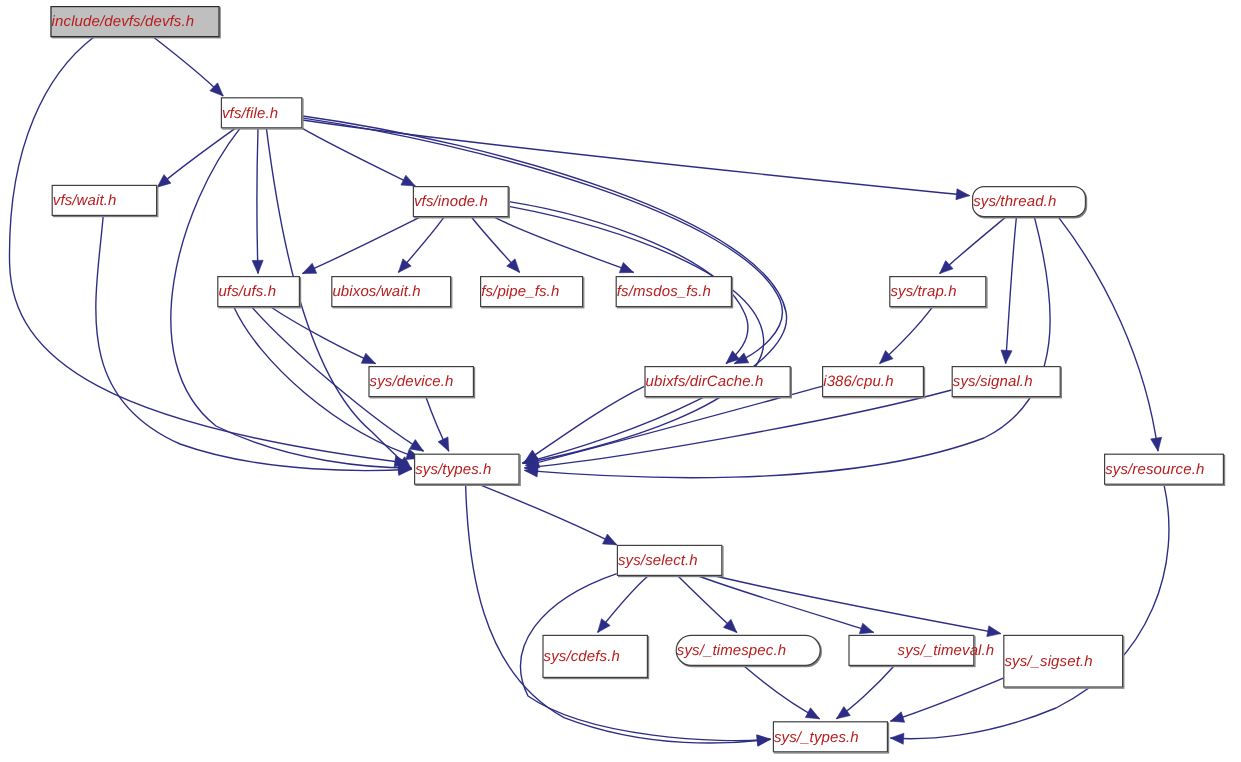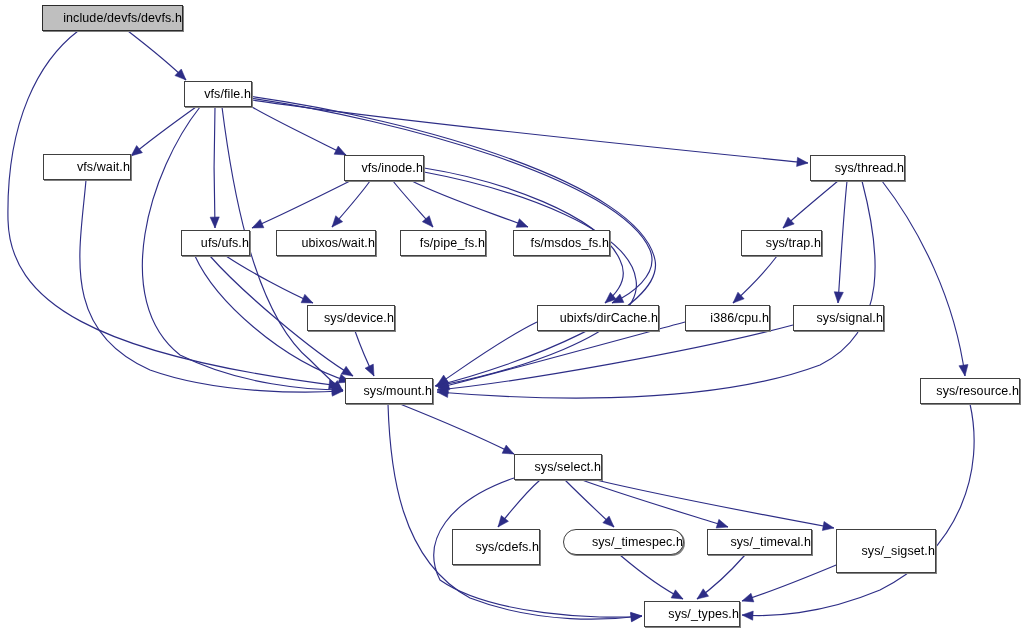--- a/index.html
+++ b/index.html
@@ -32,26 +32,27 @@
     stroke: #2d2d86;
     stroke-width: 0.5;
   }
   .node-box {
     position: absolute;
     box-sizing: border-box;
     border: 1px solid #404040;
     background: #ffffff;
     display: flex;
     align-items: center;
-    justify-content: flex-end;
+    justify-content: flex-start;
     font-size: 12.5px;
-    color: #000000;
+    color: #b91c1c;
     white-space: nowrap;
     letter-spacing: 0.1px;
     box-shadow: 1px 1px 0 0 #808080;
+    font-style: italic;
   }
   .node-box.root-node {
     background: #bfbfbf;
     border: 1px solid #2b2b2b;
   }
   .node-label {
     line-height: 1;
     pointer-events: none;
   }
 </style>
@@ -151,21 +152,21 @@
       </div>
       <div class="node-box" style="left: 184px; top: 81px; width: 68px; height: 26px;">
         <span class="node-label">vfs/file.h</span>
       </div>
       <div class="node-box" style="left: 43px; top: 154px; width: 88px; height: 26px;">
         <span class="node-label">vfs/wait.h</span>
       </div>
       <div class="node-box" style="left: 344px; top: 155px; width: 80px; height: 26px;">
         <span class="node-label">vfs/inode.h</span>
       </div>
-      <div class="node-box" style="left: 810px; top: 155px; width: 95px; height: 26px;">
+      <div class="node-box" style="left: 810px; top: 155px; width: 95px; height: 26px; border-radius: 10px;">
         <span class="node-label">sys/thread.h</span>
       </div>
       <div class="node-box" style="left: 181px; top: 230px; width: 69px; height: 26px;">
         <span class="node-label">ufs/ufs.h</span>
       </div>
       <div class="node-box" style="left: 276px; top: 230px; width: 100px; height: 26px;">
         <span class="node-label">ubixos/wait.h</span>
       </div>
       <div class="node-box" style="left: 400px; top: 230px; width: 86px; height: 26px;">
         <span class="node-label">fs/pipe_fs.h</span>
@@ -182,21 +183,21 @@
       <div class="node-box" style="left: 537px; top: 305px; width: 122px; height: 26px;">
         <span class="node-label">ubixfs/dirCache.h</span>
       </div>
       <div class="node-box" style="left: 685px; top: 305px; width: 85px; height: 26px;">
         <span class="node-label">i386/cpu.h</span>
       </div>
       <div class="node-box" style="left: 793px; top: 305px; width: 91px; height: 26px;">
         <span class="node-label">sys/signal.h</span>
       </div>
       <div class="node-box" style="left: 345px; top: 378px; width: 88px; height: 26px;">
-        <span class="node-label">sys/mount.h</span>
+        <span class="node-label">sys/types.h</span>
       </div>
       <div class="node-box" style="left: 920px; top: 378px; width: 100px; height: 26px;">
         <span class="node-label">sys/resource.h</span>
       </div>
       <div class="node-box" style="left: 514px; top: 454px; width: 88px; height: 26px;">
         <span class="node-label">sys/select.h</span>
       </div>
       <div class="node-box" style="left: 452px; top: 529px; width: 88px; height: 36px;">
         <span class="node-label">sys/cdefs.h</span>
       </div>

